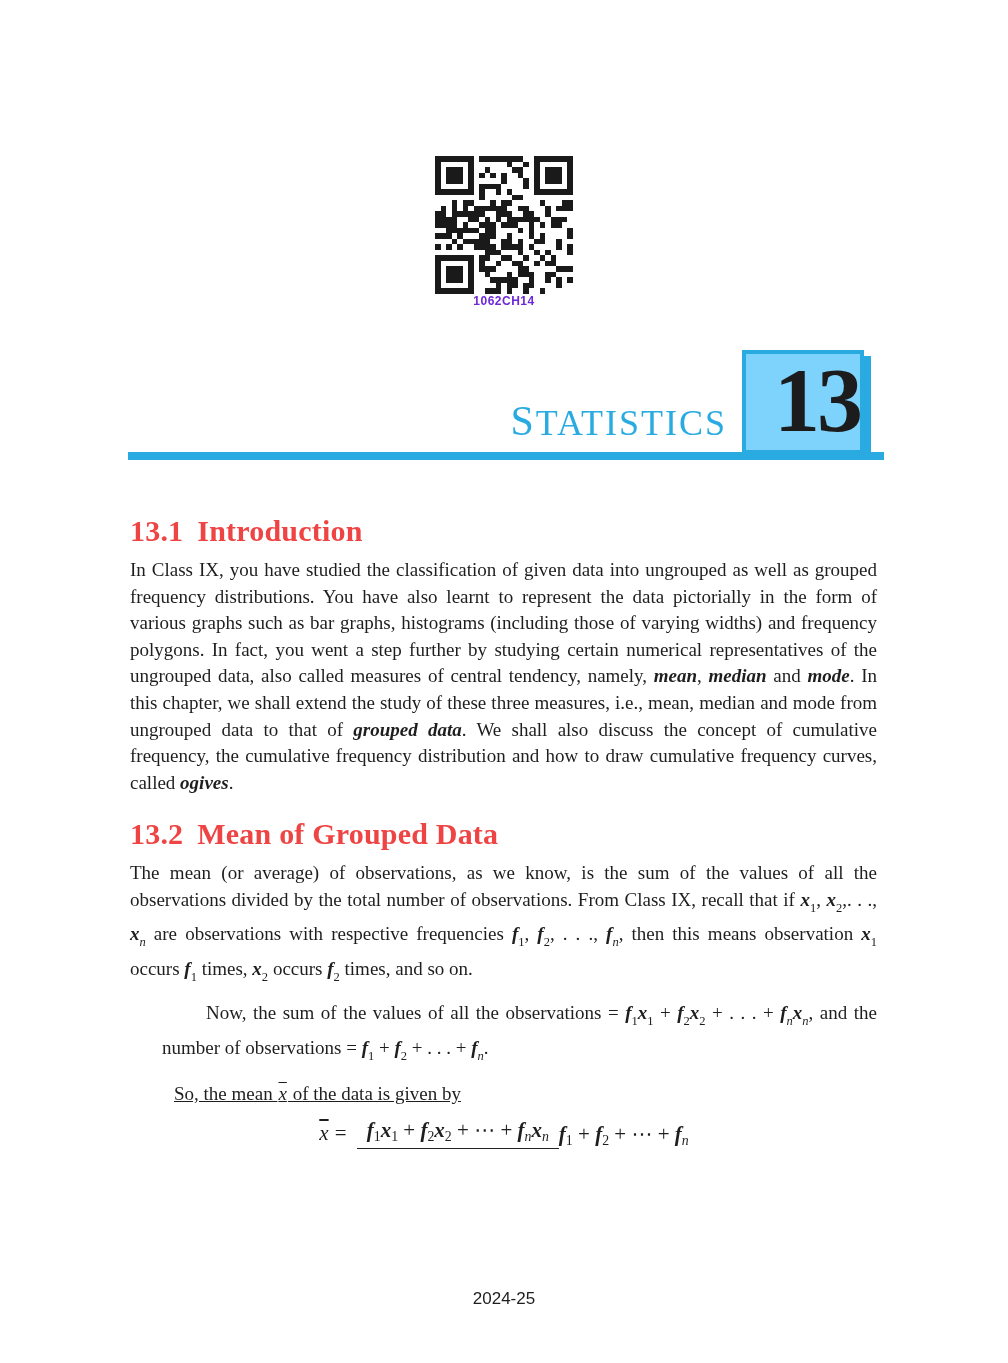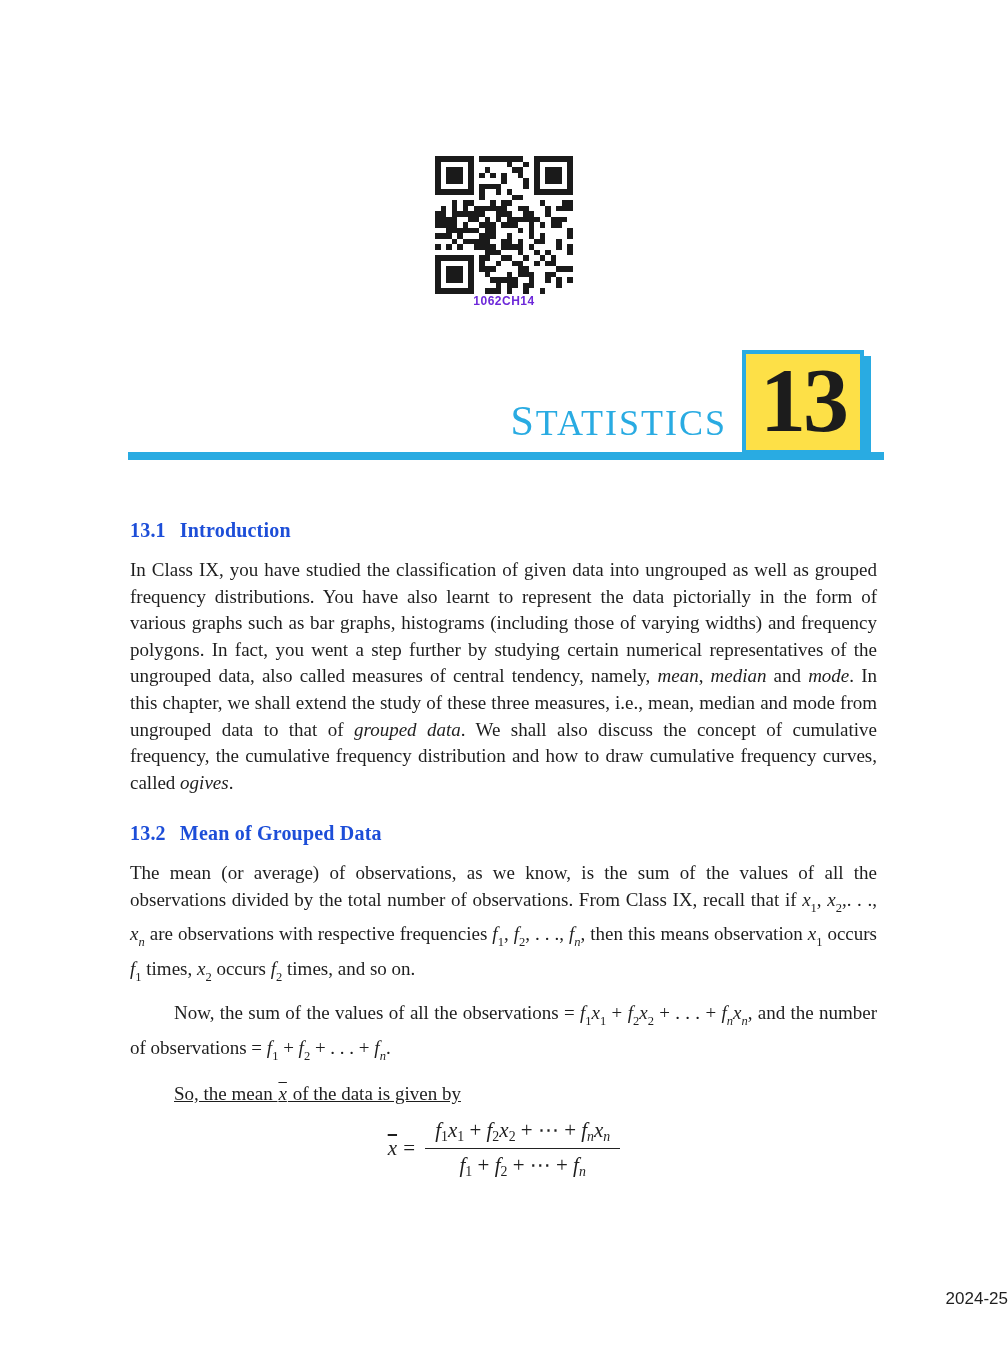--- a/index.html
+++ b/index.html
@@ -18,54 +18,54 @@
   
   .chapter-rule{position:absolute;left:128px;top:452px;width:756px;height:8px;background:#29abe2;z-index:1;}
   .chapter-title{
     position:absolute;top:399px;right:281px;z-index:2;
     color:#29abe2;font-weight:normal;font-size:36px;line-height:44px;
     letter-spacing:2px;display:block;
   }
   .chapter-title::first-letter{font-size:42px;}
   .chapter-number-box{
     position:absolute;left:742px;top:350px;width:122px;height:104px;z-index:3;
-    box-sizing:border-box;background:#fde047;border:4px solid #29abe2;
+    box-sizing:border-box;background:#7dd3fc;border:4px solid #29abe2;
     box-shadow:7px 6px 0 #29abe2;
-    display:flex;align-items:center;justify-content:center;
+    display:flex;align-items:center;justify-content:flex-end;
   }
   .chapter-number{
     font-size:92px;font-weight:bold;color:#1c1c1c;letter-spacing:-3px;
     line-height:92px;transform:translateY(-2px);
   }
   
   .content{position:absolute;left:130px;top:517px;width:747px;}
   h2.section-heading{
-    margin:0 0 13px 0;font-size:20px;line-height:27px;font-weight:bold;
-    color:#1d4ed8;letter-spacing:.2px;
+    margin:0 0 13px 0;font-size:30px;line-height:27px;font-weight:bold;
+    color:#ef4444;letter-spacing:.2px;
   }
   h2.section-heading .num{margin-right:14px;}
   h2.heading-2{margin-top:24px;}
   p{margin:0;font-size:19px;line-height:26.6px;text-align:justify;}
   p.indent{text-indent:44px;}
-  p.sp{margin-top:10px;}
+  p.sp{margin-top:10px;margin-left:32px;}
   p.sp2{margin-top:12px;text-decoration:underline;}
-  .i{font-style:italic;}
+  .i{font-style:italic;font-weight:bold;}
   .sub{font-size:66%;vertical-align:-22%;}
   .subi{font-size:66%;vertical-align:-22%;font-style:italic;}
   .ibar{font-style:italic;text-decoration:overline;padding:0 1px;}
   
   .formula-row{margin-top:10px;display:flex;justify-content:center;}
   .formula{display:flex;align-items:center;font-size:21px;}
   .formula-lhs{margin-right:10px;}
-  .frac{display:inline-flex;flex-direction:column;text-align:center;}
+  .frac{display:inline-flex;flex-direction:row;}
   .frac .num{padding:0 10px 4px;border-bottom:1.6px solid #222;}
   .frac .den{padding-top:4px;}
   
   .page-footer{
-    position:absolute;top:1289px;left:0;width:100%;text-align:right;
+    position:absolute;top:1289px;left:0;width:100%;text-align:center;
     font-family:"Liberation Sans",sans-serif;font-size:17px;color:#1e1e1e;
   }
 </style>
 </head>
 <body>
 
 <div class="qr-wrap">
   <div id="qr">
       <svg viewBox="0 0 25 25" width="138" height="138" shape-rendering="crispEdges" fill="#1a1a1a">
         <rect x="0" y="0" width="1" height="1"></rect>

